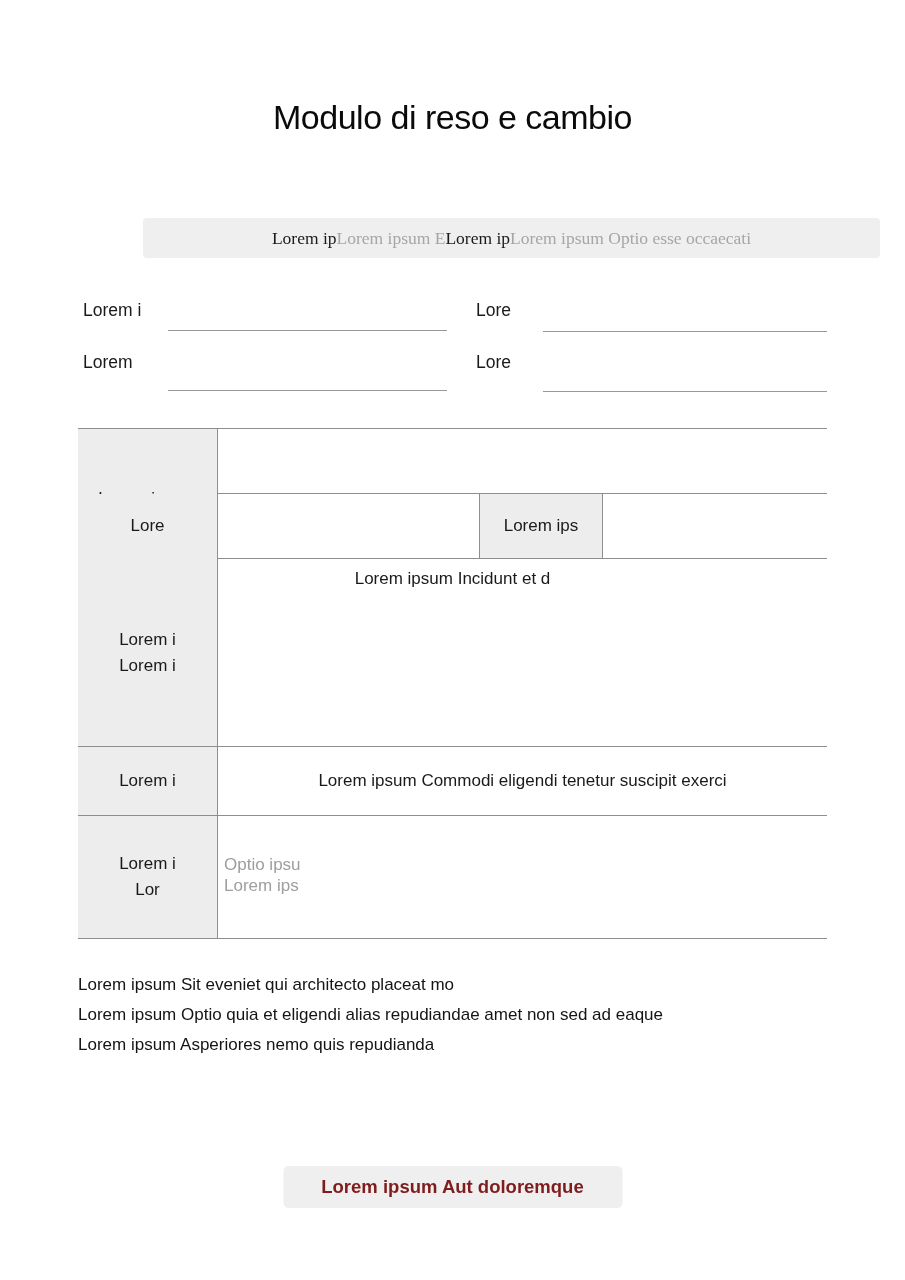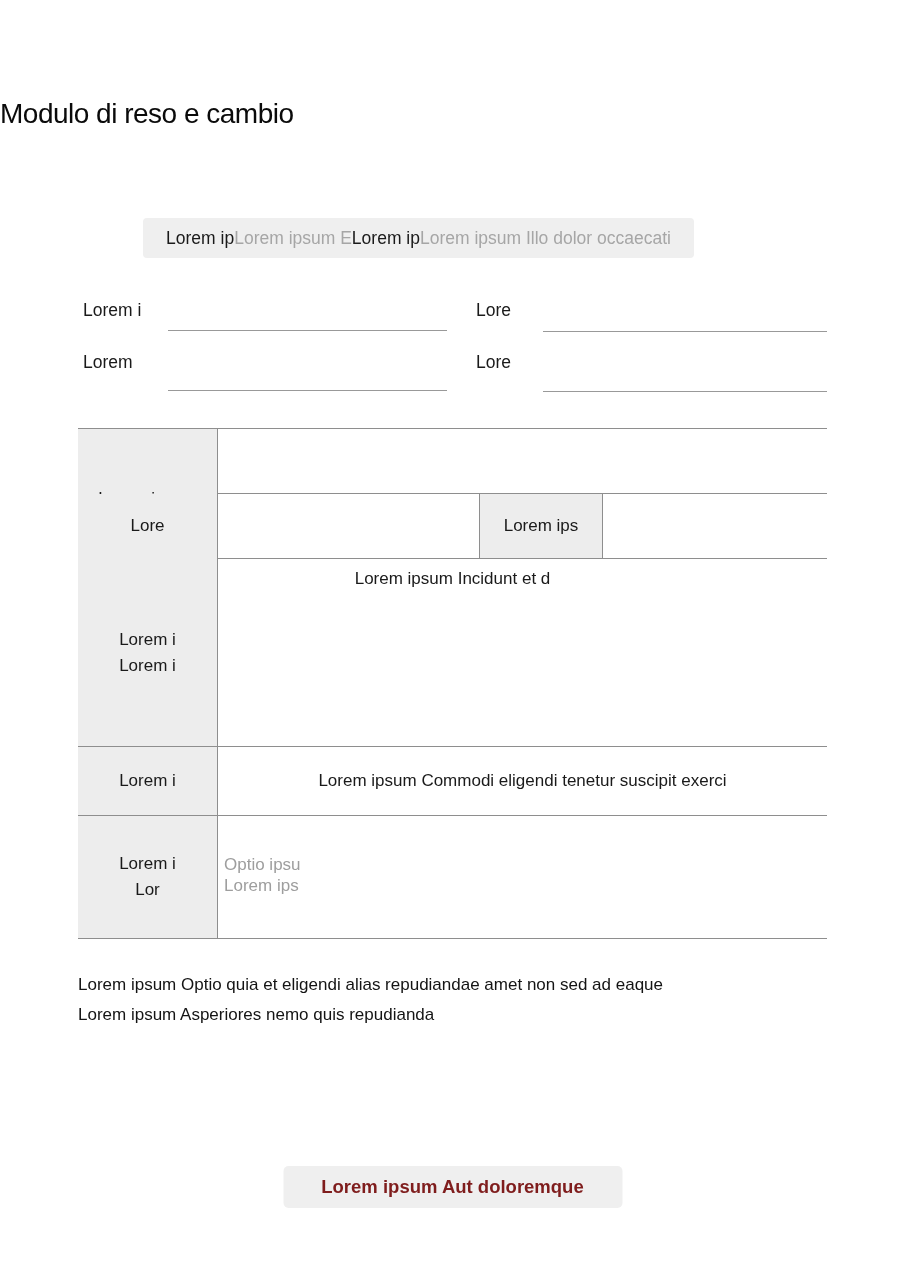--- a/index.html
+++ b/index.html
@@ -16,29 +16,30 @@
   body {
     width: 905px; height: 1280px;
     position: relative;
     font-family: "Liberation Sans", sans-serif;
     color: var(--text);
     overflow: hidden;
   }
 
   .page-title {
     position: absolute; top: 98px; left: 0; width: 100%;
-    font-size: 28px; font-weight: 500; letter-spacing: -0.5px;
+    text-align: center;
+    font-size: 34px; font-weight: 500; letter-spacing: -0.5px;
     color: #0a0a0a;
   }
 
   .notice-bar {
-    position: absolute; left: 143px; top: 218px; width: 551px; height: 40px;
+    position: absolute; left: 143px; top: 218px; width: 737px; height: 40px;
     background: var(--bar_bg); border-radius: 4px;
     display: flex; align-items: center; justify-content: center;
-    font-size: 17.5px; white-space: pre;
+    font-size: 17.5px; white-space: pre; font-family: Liberation Serif, serif;
   }
   .notice-bar .seg-dark { color: #1a1a1a; }
   .notice-bar .seg-muted { color: var(--muted_text); }
 
   .form-area { position: absolute; left: 78px; top: 290px; width: 749px; height: 138px; }
   .flabel { position: absolute; font-size: 17.5px; color: #1a1a1a; }
   .flabel.f0 { left: 5px;   top: 10px; }
   .flabel.f1 { left: 398px; top: 10px; }
   .flabel.f2 { left: 5px;   top: 62px; }
   .flabel.f3 { left: 398px; top: 62px; }
@@ -102,21 +103,21 @@
     font-size: 18.5px; font-weight: 600; color: #7f1d1d;
     text-align: center; padding: 0 26px; cursor: pointer;
   }
 </style>
 </head>
 <body>
 
 <h1 class="page-title">Modulo di reso e cambio</h1>
 
 <div class="notice-bar">
-  <span class="seg-dark">Lorem ip</span><span class="seg-muted">Lorem ipsum E</span><span class="seg-dark">Lorem ip</span><span class="seg-muted">Lorem ipsum Illo dolor occaecati</span>
+  <span class="seg-dark">Lorem ip</span><span class="seg-muted">Lorem ipsum E</span><span class="seg-dark">Lorem ip</span><span class="seg-muted">Lorem ipsum Optio esse occaecati</span>
 </div>
 
 <div class="form-area">
   <span class="flabel f0">Lorem i</span>
   <input class="finput f0" type="text" value="" style="">
   <span class="flabel f1">Lore</span>
   <input class="finput f1" type="text" value="" style="">
   <span class="flabel f2">Lorem</span>
   <input class="finput f2" type="text" value="" style="">
   <span class="flabel f3">Lore</span>
@@ -151,17 +152,18 @@
       <div>Lor</div>
     </div>
     <div class="tcontent ph">
       <div class="ph2">Optio ipsu</div>
       <div class="ph3">Lorem ips</div>
     </div>
   </div>
 </div>
 
 <div class="notes">
+  <div>Lorem ipsum Sit eveniet qui architecto placeat mo</div>
   <div>Lorem ipsum Optio quia et eligendi alias repudiandae amet non sed ad eaque</div>
   <div>Lorem ipsum Asperiores nemo quis repudianda</div>
 </div>
 
 <button class="submit-btn">Lorem ipsum Aut doloremque</button>
 
 </body></html>

